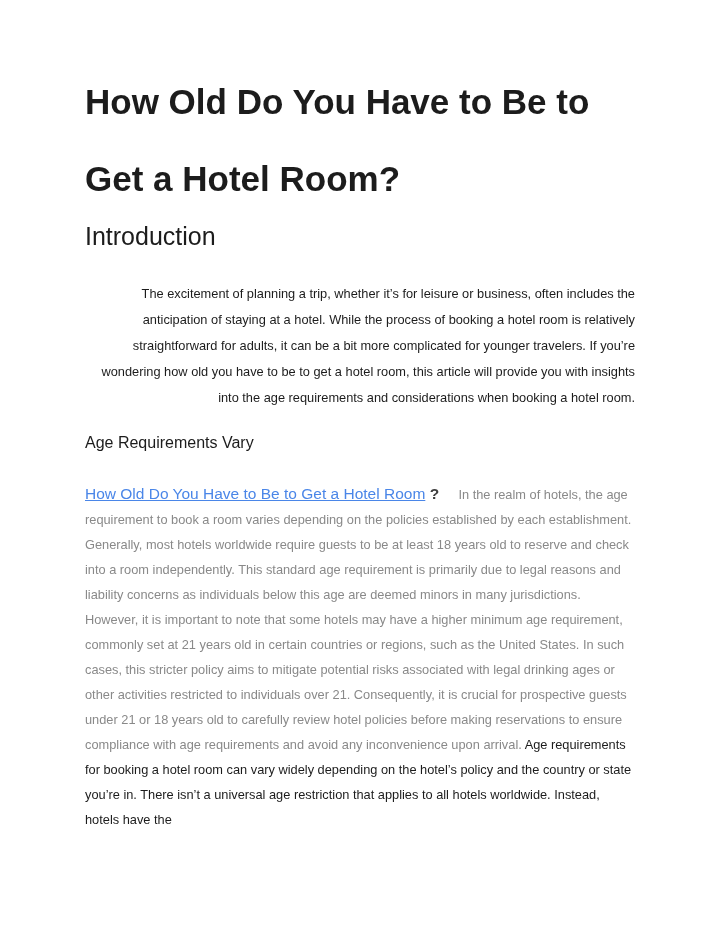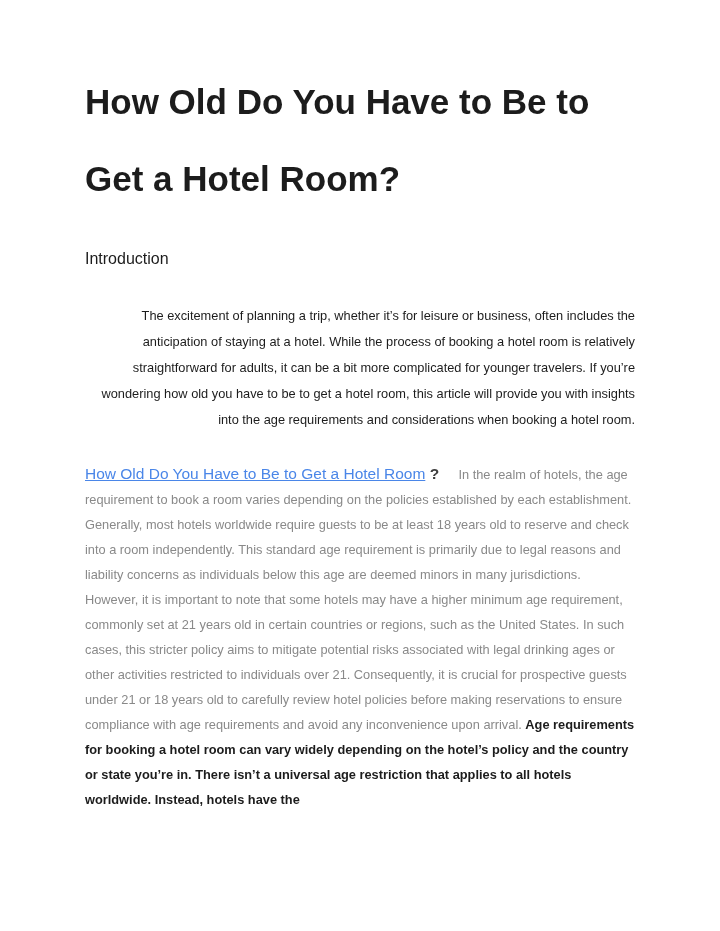--- a/index.html
+++ b/index.html
@@ -24,22 +24,22 @@
     overflow: hidden;
   }
   .doc-title {
     margin: 0;
     font-size: 35px;
     font-weight: 700;
     line-height: 77px;
     color: var(--text-black);
   }
   .h-intro {
-    margin: 28px 0 0 0;
-    font-size: 16px;
+    margin: 6px 0 0 0;
+    font-size: 25px;
     font-weight: 400;
     line-height: 27px;
     color: var(--text-black);
   }
   .p-intro {
     margin: 31px 0 0 0;
     font-size: 12.8px;
     font-weight: 400;
     line-height: 26px;
     color: var(--text-black);
@@ -67,28 +67,29 @@
     cursor: pointer;
   }
   .run-question {
     color: var(--question-dark);
     font-size: 15.5px;
     font-weight: 700;
   }
   .run-gray { color: var(--text-gray); margin-left: 15px; }
   .run-bold {
     color: var(--text-black);
-    font-weight: 700;
+    font-weight: 400;
   }
 </style>
 </head>
 <body>
 
 <div class="page">
   <h1 class="doc-title">How Old Do You Have to Be to Get a Hotel Room?</h1>
 
   <h2 class="h-intro">Introduction</h2>
 
   <p class="p-intro">The excitement of planning a trip, whether it’s for leisure or business, often includes the anticipation of staying at a hotel. While the process of booking a hotel room is relatively straightforward for adults, it can be a bit more complicated for younger travelers. If you’re wondering how old you have to be to get a hotel room, this article will provide you with insights into the age requirements and considerations when booking a hotel room.</p>
 
+  <h3 class="h-age">Age Requirements Vary</h3>
 
   <p class="p-age"><a class="run run-link">How Old Do You Have to Be to Get a Hotel Room</a><span class="run run-question"> ? </span><span class="run run-gray">In the realm of hotels, the age requirement to book a room varies depending on the policies established by each establishment. Generally, most hotels worldwide require guests to be at least 18 years old to reserve and check into a room independently. This standard age requirement is primarily due to legal reasons and liability concerns as individuals below this age are deemed minors in many jurisdictions. However, it is important to note that some hotels may have a higher minimum age requirement, commonly set at 21 years old in certain countries or regions, such as the United States. In such cases, this stricter policy aims to mitigate potential risks associated with legal drinking ages or other activities restricted to individuals over 21. Consequently, it is crucial for prospective guests under 21 or 18 years old to carefully review hotel policies before making reservations to ensure compliance with age requirements and avoid any inconvenience upon arrival. </span><span class="run run-bold">Age requirements for booking a hotel room can vary widely depending on the hotel’s policy and the country or state you’re in. There isn’t a universal age restriction that applies to all hotels worldwide. Instead, hotels have the</span></p>
 </div>
 
 </body></html>

